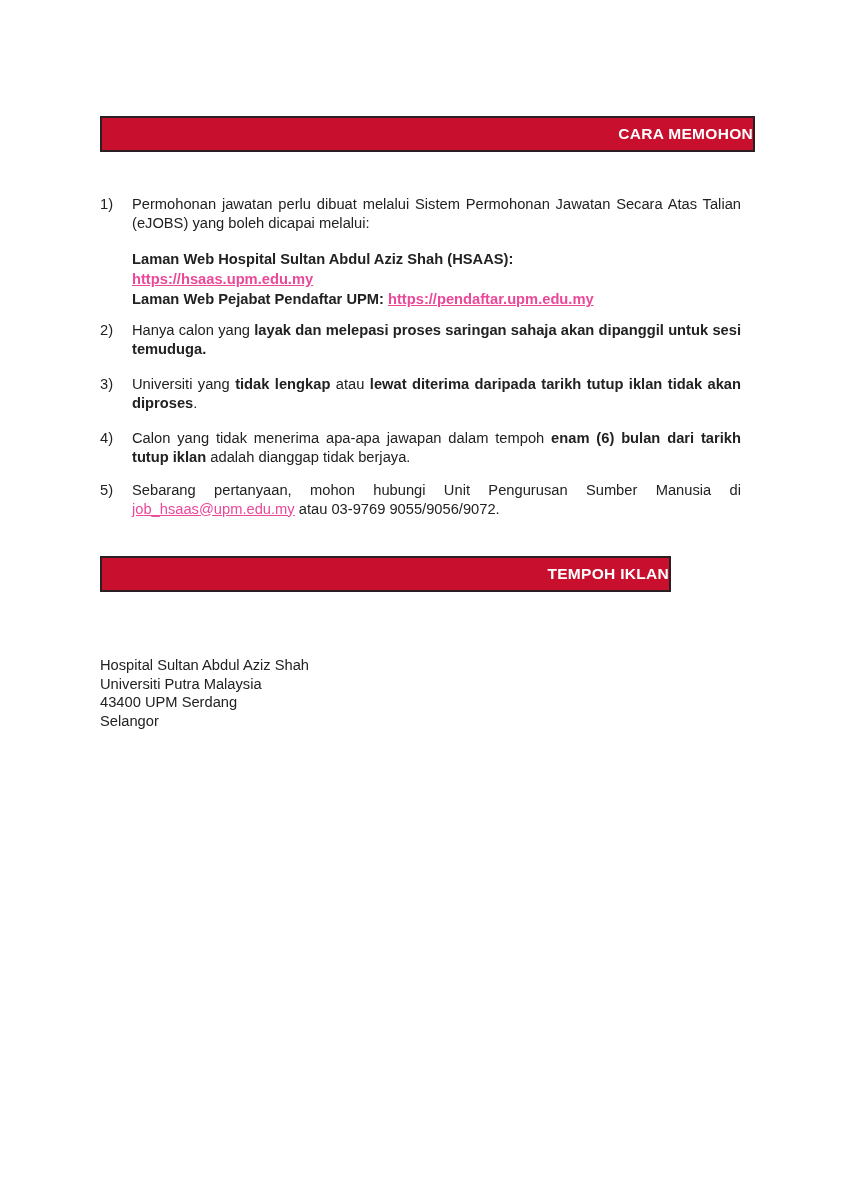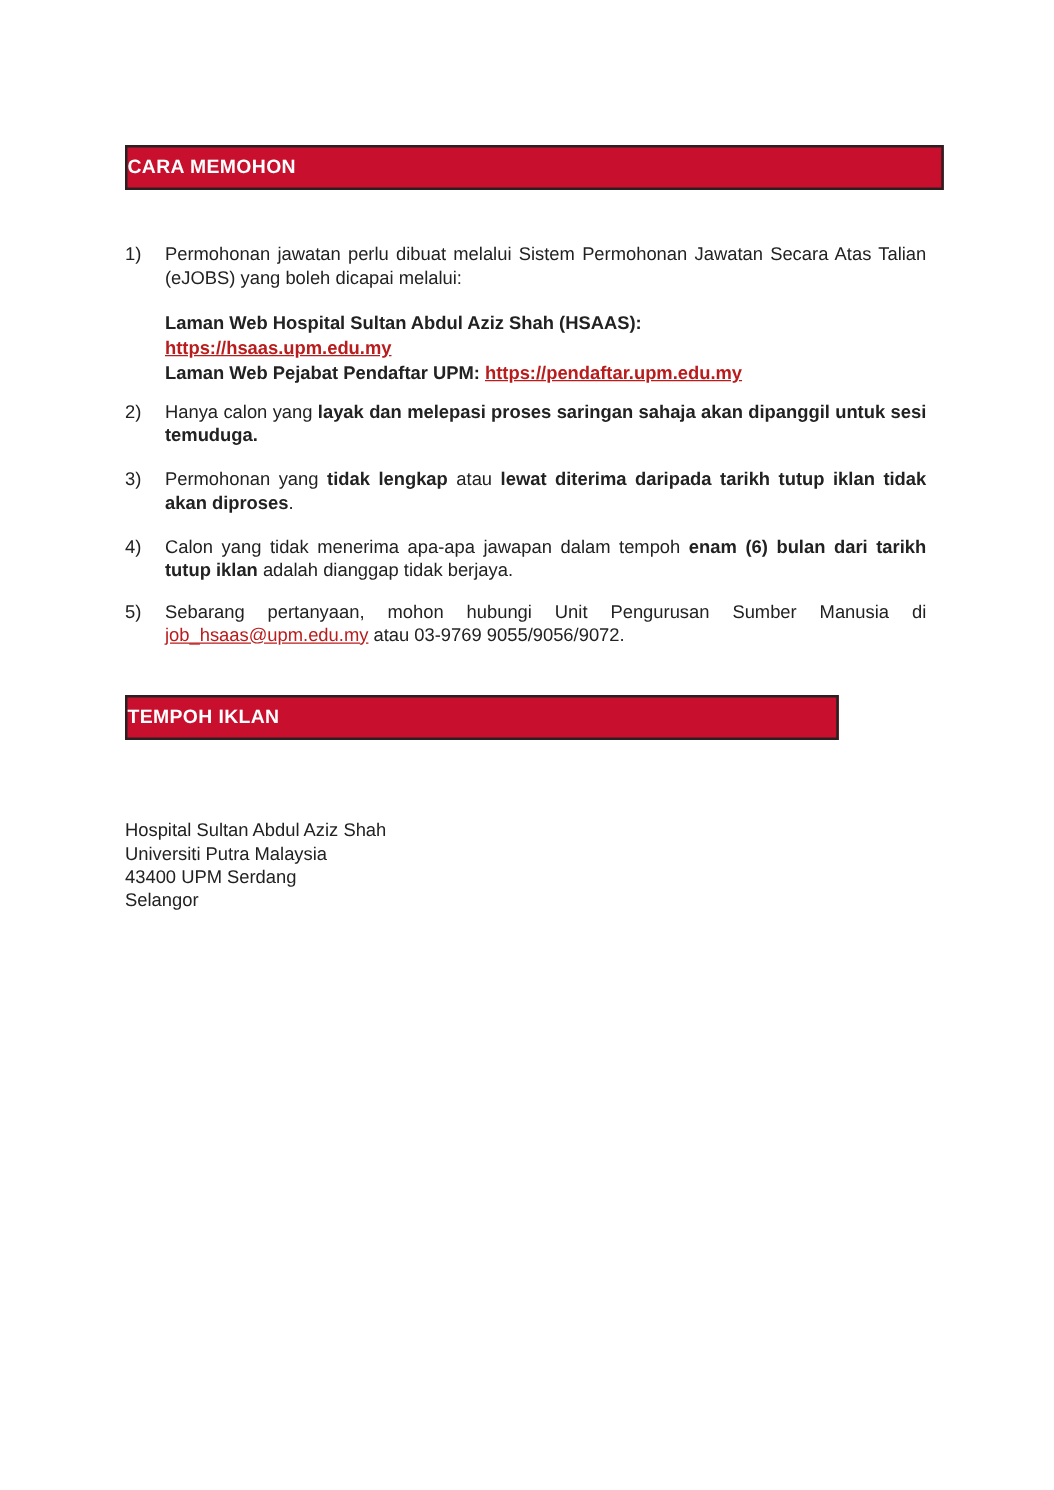--- a/index.html
+++ b/index.html
@@ -16,21 +16,21 @@
     color: #222222;
     overflow: hidden;
   }
   .banner {
     position: absolute;
     left: 100px;
     background: #C8102E;
     border: 2px solid #2a2022;
     display: flex;
     align-items: center;
-    justify-content: flex-start;
+    justify-content: flex-end;
     color: #ffffff;
     font-weight: bold;
     font-size: 15.5px;
     letter-spacing: 0.3px;
   }
   #banner-cara   { top: 116px; width: 655px; height: 36px; }
   #banner-tempoh { top: 556px; width: 571px; height: 36px; }
 
   .list-item {
     position: absolute;
@@ -65,21 +65,21 @@
   #address-block {
     position: absolute;
     left: 100px;
     top: 656px;
     width: 400px;
     line-height: 18.7px;
   }
 
   .bold { font-weight: bold; }
   a.link {
-    color: #b91c1c;
+    color: #ec4899;
     text-decoration: underline;
     cursor: pointer;
   }
   a.link.bold { font-weight: bold; }
 </style>
 </head>
 <body>
 
 <div class="page">
 
@@ -98,21 +98,21 @@
     <div><span class="bold">Laman Web Pejabat Pendaftar UPM: </span><a class="link bold" href="#">https://pendaftar.upm.edu.my</a></div>
   </div>
 
   <div class="list-item" id="item2">
     <span class="num">2)</span>
     <div class="itxt"><span>Hanya calon yang </span><span class="bold">layak dan melepasi proses saringan sahaja akan dipanggil untuk sesi temuduga.</span></div>
   </div>
 
   <div class="list-item" id="item3">
     <span class="num">3)</span>
-    <div class="itxt"><span>Permohonan yang </span><span class="bold">tidak lengkap</span><span> atau </span><span class="bold">lewat diterima daripada tarikh tutup iklan tidak akan diproses</span><span>.</span></div>
+    <div class="itxt"><span>Universiti yang </span><span class="bold">tidak lengkap</span><span> atau </span><span class="bold">lewat diterima daripada tarikh tutup iklan tidak akan diproses</span><span>.</span></div>
   </div>
 
   <div class="list-item" id="item4">
     <span class="num">4)</span>
     <div class="itxt"><span>Calon yang tidak menerima apa-apa jawapan dalam tempoh </span><span class="bold">enam (6) bulan dari tarikh tutup iklan</span><span> adalah dianggap tidak berjaya.</span></div>
   </div>
 
   <div class="list-item" id="item5">
     <span class="num">5)</span>
     <div class="itxt"><span>Sebarang pertanyaan, mohon hubungi Unit Pengurusan Sumber Manusia di </span><a class="link" href="#">job_hsaas@upm.edu.my</a><span> atau 03-9769 9055/9056/9072.</span></div>

